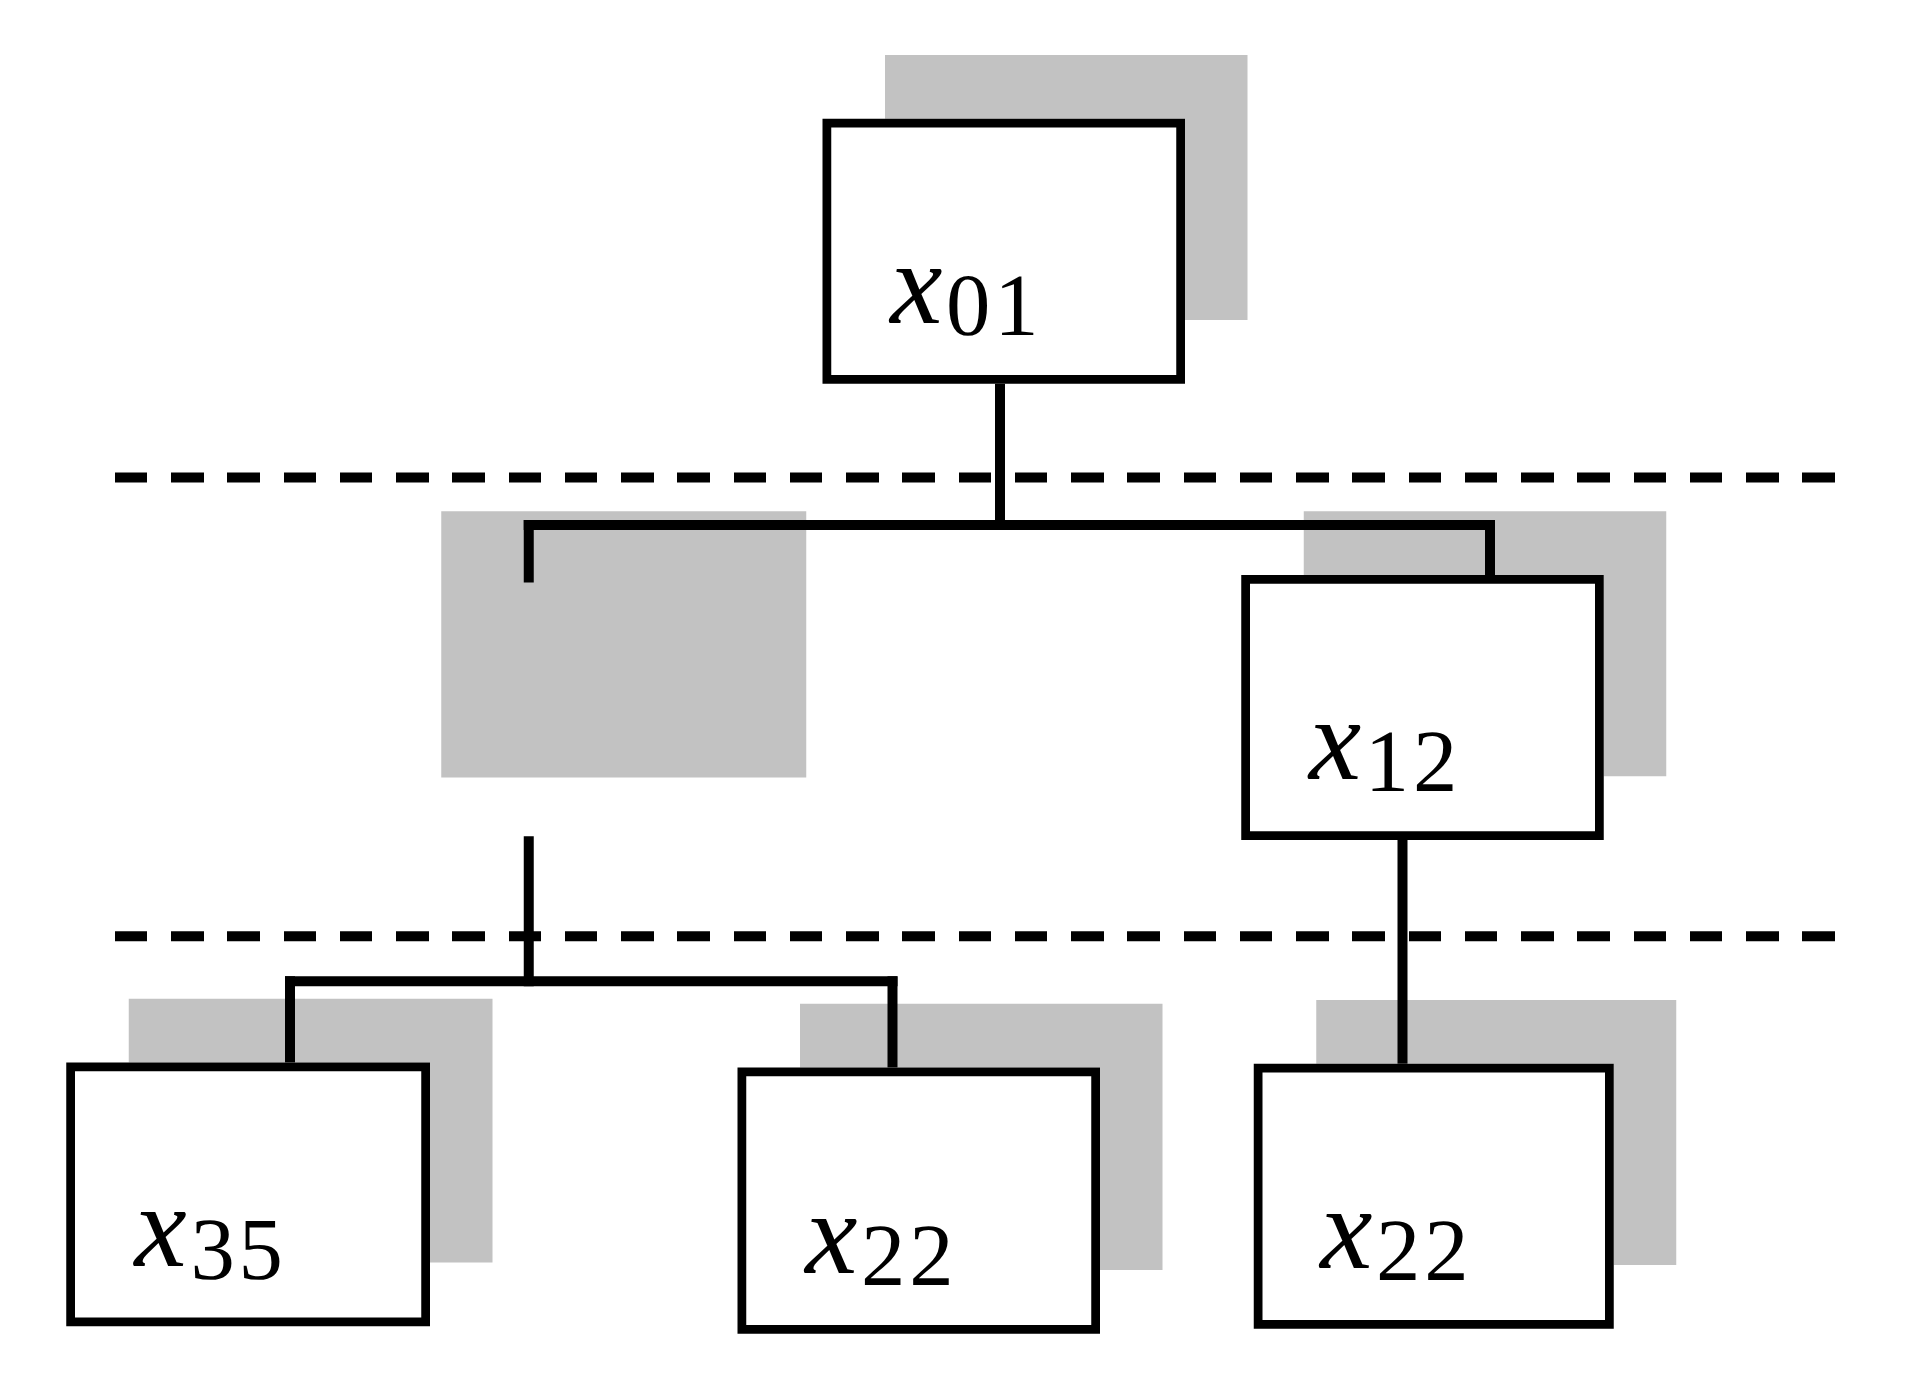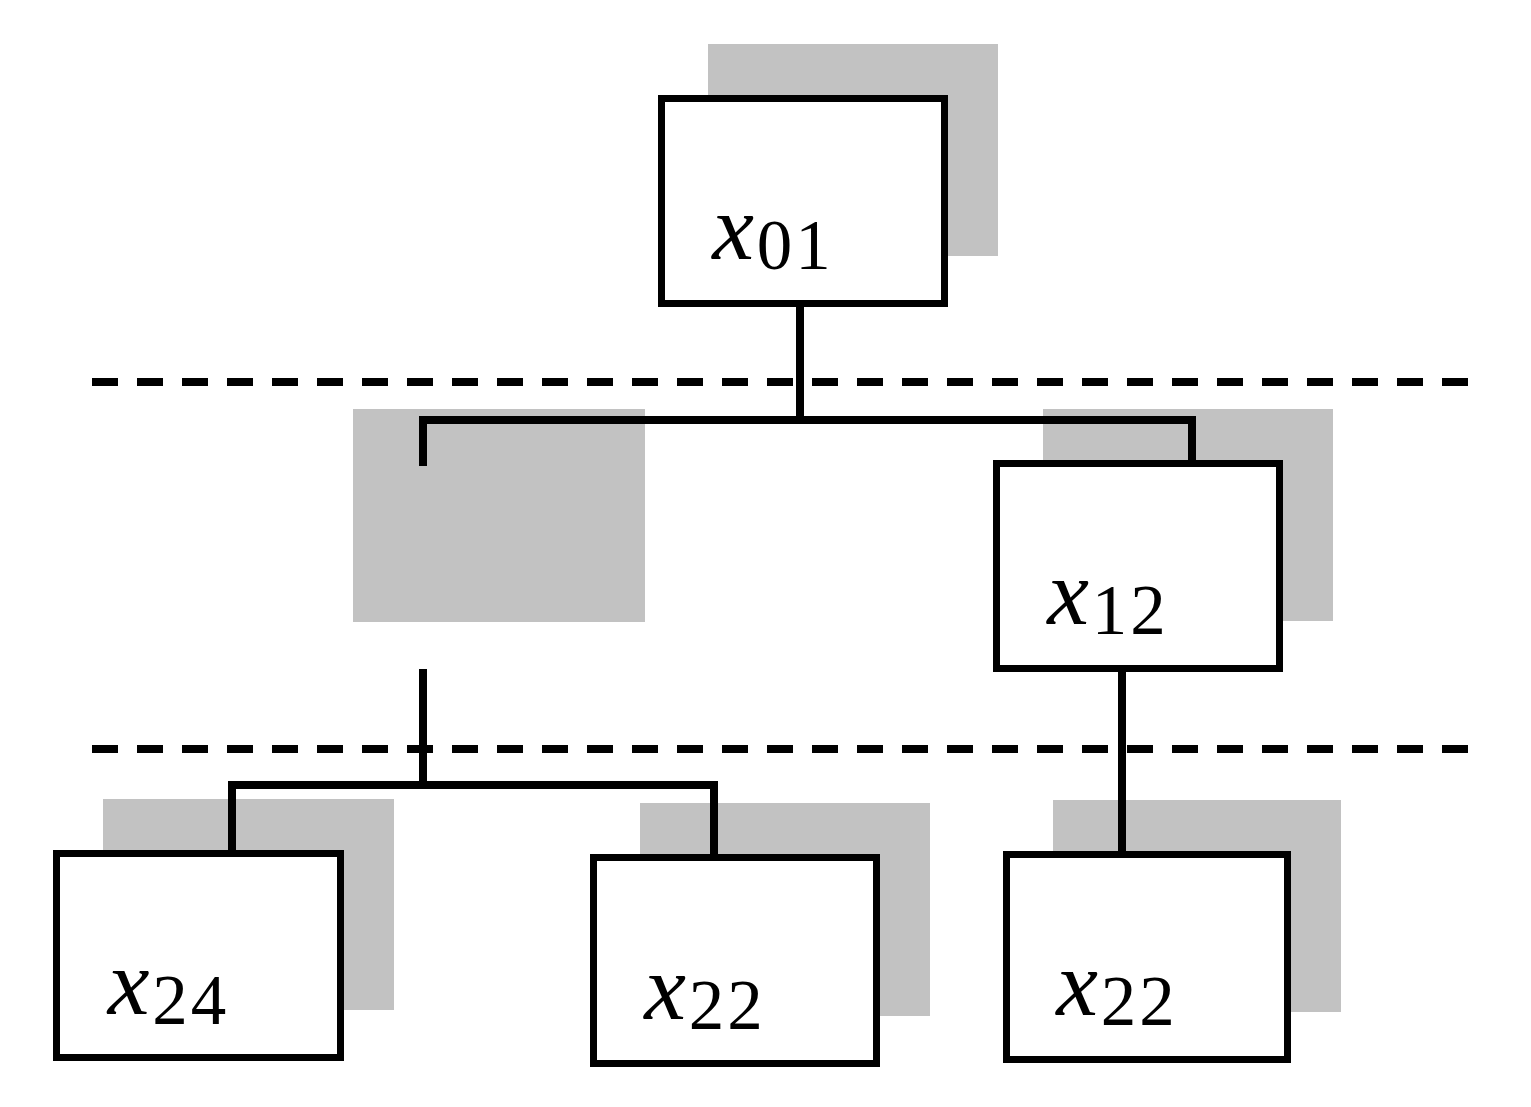--- a/index.html
+++ b/index.html
@@ -90,21 +90,21 @@
   <div class="node" style="left:658px; top:95px; width:290px; height:212px;">
     <span class="lbl"><span class="base">x</span><span class="sub">01</span></span>
   </div>
 
 
   <div class="node" style="left:993px; top:460px; width:290px; height:212px;">
     <span class="lbl"><span class="base">x</span><span class="sub">12</span></span>
   </div>
 
   <div class="node" style="left:53px; top:850px; width:291px; height:211px;">
-    <span class="lbl"><span class="base">x</span><span class="sub">24</span></span>
+    <span class="lbl"><span class="base">x</span><span class="sub">35</span></span>
   </div>
 
   <div class="node" style="left:590px; top:854px; width:290px; height:213px;">
     <span class="lbl"><span class="base">x</span><span class="sub">22</span></span>
   </div>
 
   <div class="node" style="left:1003px; top:851px; width:288px; height:212px;">
     <span class="lbl"><span class="base">x</span><span class="sub">22</span></span>
   </div>
 

